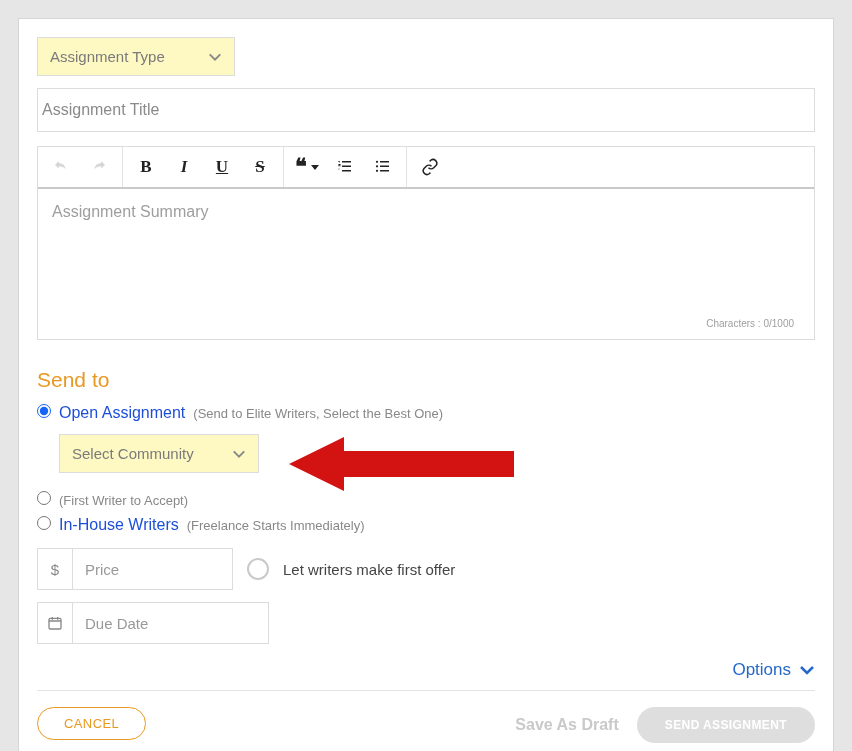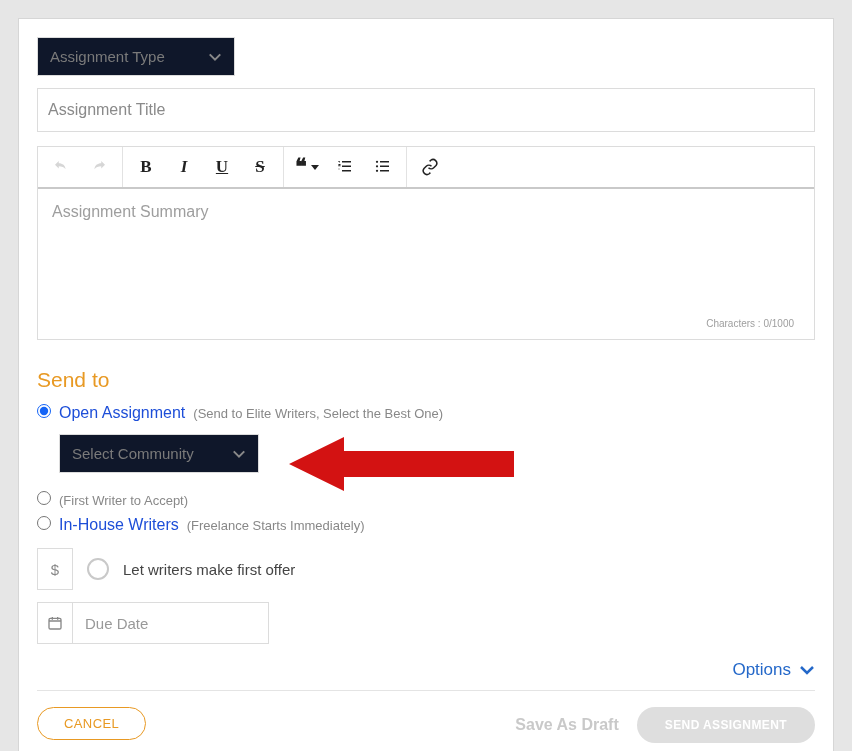--- a/index.html
+++ b/index.html
@@ -20,32 +20,32 @@
   }
   .select-box {
     border: 1px solid #dcdcdc;
     display: inline-flex;
     align-items: center;
     justify-content: space-between;
     padding: 10px 12px;
     color: #7a7a7a;
     font-size: 15px;
     cursor: pointer;
-    background: #0f172a;
+    background: #fef9c3;
   }
   .select-type { width: 198px; }
   .select-community { width: 200px; margin-left: 22px; margin-top: 8px; margin-bottom: 10px; justify-content: space-between;}
   .chevron {
     width: 14px; height: 14px; flex-shrink: 0;
   }
   .chevron svg path { stroke: #898989; stroke-width: 2.3; fill: none; }
   .input-line {
     width: 100%;
     border: 1px solid #dcdcdc;
-    padding: 12px 10px;
+    padding: 12px 4px;
     font-size: 16px;
     color: #b91c1c;
     margin-top: 12px;
   }
   .input-line::placeholder { color: #8a8a8a; font-weight: 400; }
   .editor {
     margin-top: 14px;
     border: 1px solid #dcdcdc;
   }
   .toolbar {
@@ -306,20 +306,21 @@
   <label class="radio-row">
     <input type="radio" name="sendto" style="">
     <span class="radio-label">In-House Writers</span>
     <span class="radio-hint">(Freelance Starts Immediately)</span>
   </label>
 
   
   <div class="inp-group">
     <div style="display:flex;">
       <div class="prefix-box">$</div>
+      <input class="price-input" type="text" placeholder="Price" style="">
     </div>
     <span class="checkbox-circle"></span>
     <span class="check-label">Let writers make first offer</span>
   </div>
 
   
   <div class="inp-row2">
     <div class="prefix-box">
       <svg width="16" height="16" viewBox="0 0 24 24">
           <rect x="3" y="5" width="18" height="16" rx="2" stroke="#888" stroke-width="2" fill="none"></rect>

